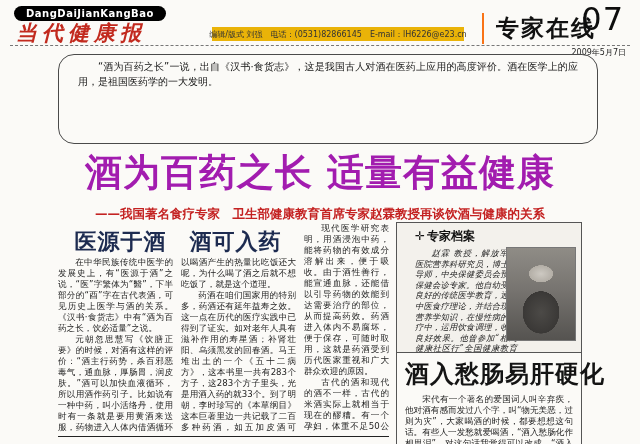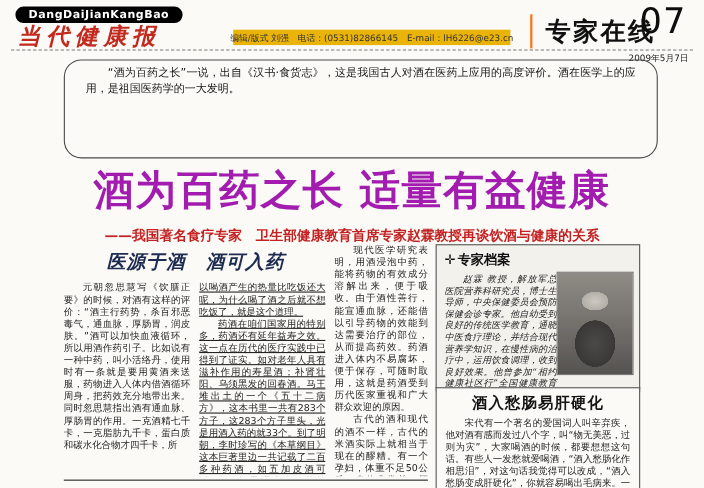--- a/index.html
+++ b/index.html
@@ -20,46 +20,46 @@
   
   .intro-box{position:absolute;left:58px;top:54px;width:500px;height:78px;border:1px solid #4a4a4a;
              border-radius:16px;padding:5px 19px;font-size:10px;line-height:14.5px;text-align:justify;color:#151515;}
   .intro-box p{margin:0;text-indent:2em;}
   
   .headline{position:absolute;left:50px;top:148px;width:540px;text-align:center;font-size:37px;
             font-weight:900;color:#a21caf;letter-spacing:1px;white-space:nowrap;}
   .subhead{position:absolute;left:50px;top:194px;width:540px;text-align:center;font-size:12.5px;
            font-weight:bold;color:#c42222;white-space:nowrap;margin-top:12px;}
   
-  .sec1-title{position:absolute;left:58px;top:227px;width:240px;text-align:center;font-size:17px;
-              font-weight:800;color:#1d2b50;letter-spacing:1px;white-space:nowrap;font-style:italic;}
+  .sec1-title{position:absolute;left:58px;top:227px;width:240px;text-align:center;font-size:22px;
+              font-weight:800;color:#1d2b50;letter-spacing:1px;white-space:nowrap;}
   .news-col{position:absolute;font-size:8.6px;line-height:11px;text-align:justify;color:#242424;overflow:hidden;}
   .news-col p{margin:0;text-indent:2em;}
   .news-col p.noindent{text-indent:0;}
   .col1{left:58px;top:257px;width:115px;height:176px;}
-  .col2{left:181px;top:257px;width:115px;height:176px;text-decoration:underline;}
+  .col2{left:181px;top:257px;width:115px;height:176px;}
   .col3{left:304px;top:223px;width:85px;height:210px;}
   .bottom-rule{position:absolute;left:58px;top:436px;width:331px;border-top:1.5px solid #222;}
   
   .expert-box{position:absolute;left:396px;top:222px;width:186px;height:134px;border:1px solid #555;
-              background:#f3f1ec;padding:5px 7px;box-sizing:border-box;}
+              background:#f3f1ec;padding:5px 18px;box-sizing:border-box;}
   .expert-title{font-size:12px;font-weight:800;color:#111;margin-bottom:3px;}
   .cross-icon{font-weight:800;margin-right:2px;}
   .expert-bio{width:102px;font-size:8.3px;line-height:10.6px;text-align:justify;color:#222;
               font-family:"DejaVu Serif","Liberation Serif",serif;font-style:italic;text-indent:2em;}
   .expert-photo{position:absolute;right:5px;top:24px;width:68px;height:92px;
                 background:
                   radial-gradient(ellipse 20px 14px at 50% 28%, #cdc9c2 0%, #b3aea6 60%, rgba(0,0,0,0) 61%),
                   radial-gradient(ellipse 26px 30px at 50% 70%, #4c4a47 0%, #3a3836 70%, rgba(0,0,0,0) 71%),
                   linear-gradient(180deg,#8f8c86 0%,#777470 45%,#555350 100%);
                 border:1px solid #777;}
   
   .sec2-box{position:absolute;left:396px;top:352px;width:186px;height:92px;border:1px solid #555;
             border-bottom:none;background:#fbfaf7;padding:4px 8px;box-sizing:border-box;}
-  .sec2-title{text-align:center;font-size:14px;font-weight:800;color:#141414;letter-spacing:1px;
+  .sec2-title{text-align:center;font-size:24px;font-weight:800;color:#141414;letter-spacing:1px;
               margin:1px 0 4px 0;white-space:nowrap;}
   .sec2-text{font-size:8.6px;line-height:11px;text-align:justify;color:#242424;text-indent:2em;margin:0;}
 </style>
 </head>
 <body>
 
 <div id="page">
 
   <div class="logo-pill">DangDaiJianKangBao</div>
   <div class="logo-name">当代健康报</div>
@@ -72,20 +72,21 @@
   <div class="intro-box">
     <p>“酒为百药之长”一说，出自《汉书·食货志》，这是我国古人对酒在医药上应用的高度评价。酒在医学上的应用，是祖国医药学的一大发明。</p>
   </div>
 
   <div class="headline">酒为百药之长 适量有益健康</div>
   <div class="subhead">——我国著名食疗专家　卫生部健康教育首席专家赵霖教授再谈饮酒与健康的关系</div>
 
   <div class="sec1-title">医源于酒　酒可入药</div>
 
   <div class="news-col col1">
+    <p>在中华民族传统中医学的发展史上，有“医源于酒”之说，“医”字繁体为“醫”，下半部分的“酉”字在古代表酒，可见历史上医学与酒的关系。《汉书·食货志》中有“酒为百药之长，饮必适量”之说。</p>
     <p>元朝忽思慧写《饮膳正要》的时候，对酒有这样的评价：“酒主行药势，杀百邪恶毒气，通血脉，厚肠胃，润皮肤。”酒可以加快血液循环，所以用酒作药引子。比如说有一种中药，叫小活络丹，使用时有一条就是要用黄酒来送服，药物进入人体内借酒循环周身，把药效充分地带出来。同时忽思慧指出酒有通血脉、厚肠胃的作用。一克酒精七千卡，一克脂肪九千卡，蛋白质和碳水化合物才四千卡，所</p>
   </div>
   <div class="news-col col2">
     <p class="noindent">以喝酒产生的热量比吃饭还大呢，为什么喝了酒之后就不想吃饭了，就是这个道理。</p>
     <p>药酒在咱们国家用的特别多，药酒还有延年益寿之效。这一点在历代的医疗实践中已得到了证实。如对老年人具有滋补作用的寿星酒；补肾壮阳、乌须黑发的回春酒。马王堆出土的一个《五十二病方》，这本书里一共有283个方子，这283个方子里头，光是用酒入药的就33个。到了明朝，李时珍写的《本草纲目》这本巨著里边一共记载了二百多种药酒，如五加皮酒可以“去一切风湿痿痹，壮筋骨，填精髓”；当归酒“和血脉，壮筋骨，止诸痛，调经”；人参酒“补中益气，通治诸虚”；黄精酒“壮筋骨，益精髓，变白发”等。</p>
 
   </div>
   <div class="news-col col3">
     <p>现代医学研究表明，用酒浸泡中药，能将药物的有效成分溶解出来，便于吸收。由于酒性善行，能宣通血脉，还能借以引导药物的效能到达需要治疗的部位，从而提高药效。药酒进入体内不易腐坏，便于保存，可随时取用，这就是药酒受到历代医家重视和广大群众欢迎的原因。</p>
     <p>古代的酒和现代的酒不一样，古代的米酒实际上就相当于现在的醪糟。有一个孕妇，体重不足50公斤，身体非常差，怀孕以后非常紧张，担心因为自己太瘦弱生下的婴儿不好。后来我就让她每天吃些醪糟类食物，如醪糟鸡蛋等。同时加以调理，这个妇女经过几个月调理，身体非常好，孩子生下来也特别健康。醪糟还有美容的作用，所以自古以来，酒酿就成为大家非常爱吃的食物，除了可口好吃以外，还有很好的保健功能。</p>

